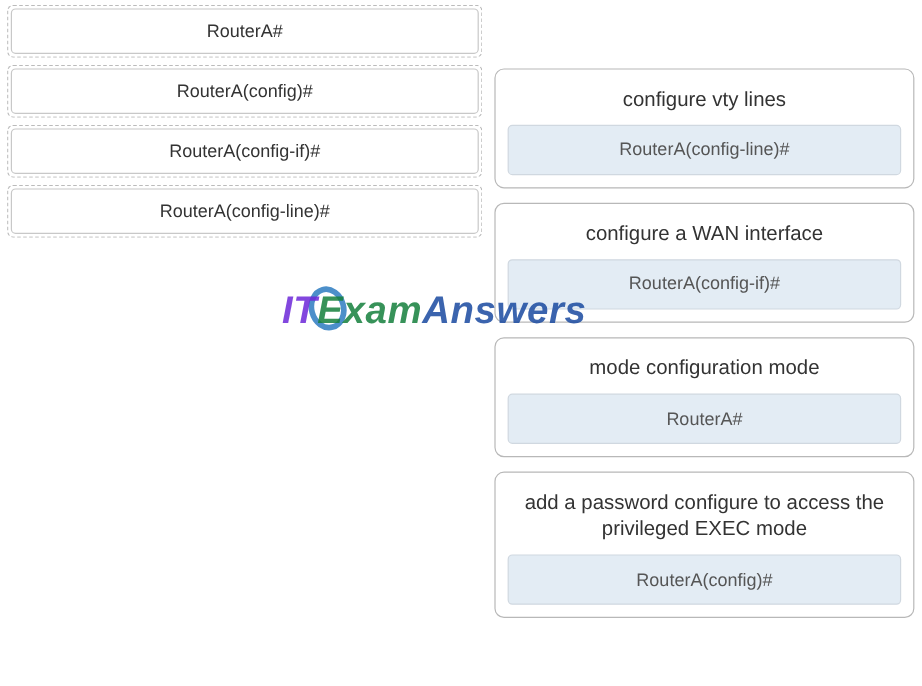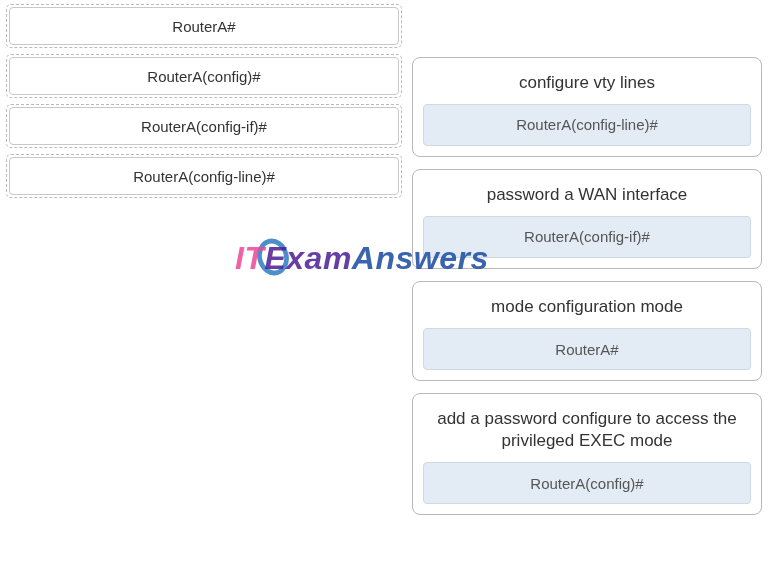--- a/index.html
+++ b/index.html
@@ -79,22 +79,22 @@
     left: 235px;
     top: 240px;
     font-size: 32px;
     font-weight: bold;
     font-style: italic;
     user-select: none;
     pointer-events: none;
     opacity: 0.85;
     letter-spacing: 0.5px;
   }
-  .wm-it   { color: #ec4899; }
-  .wm-exam { color: #4c1d95; }
+  .wm-it   { color: #6d28d9; }
+  .wm-exam { color: #15803d; }
   .wm-ans  { color: #1a4aa0; margin-top: 37px; }
   .wm-ring {
     position: absolute;
     left: 254px;
     top: 238px;
     width: 38px;
     height: 38px;
     pointer-events: none;
     opacity: 0.85;
   }
@@ -120,21 +120,21 @@
   </div>
 
   <div class="right-col">
 
     <div class="target-item">
       <div class="target-label">configure vty lines</div>
       <div class="drop-zone">RouterA(config-line)#</div>
     </div>
 
     <div class="target-item">
-      <div class="target-label">password a WAN interface</div>
+      <div class="target-label">configure a WAN interface</div>
       <div class="drop-zone">RouterA(config-if)#</div>
     </div>
 
     <div class="target-item">
       <div class="target-label">mode configuration mode</div>
       <div class="drop-zone">RouterA#</div>
     </div>
 
     <div class="target-item">
       <div class="target-label">add a password configure to access the privileged EXEC mode</div>

